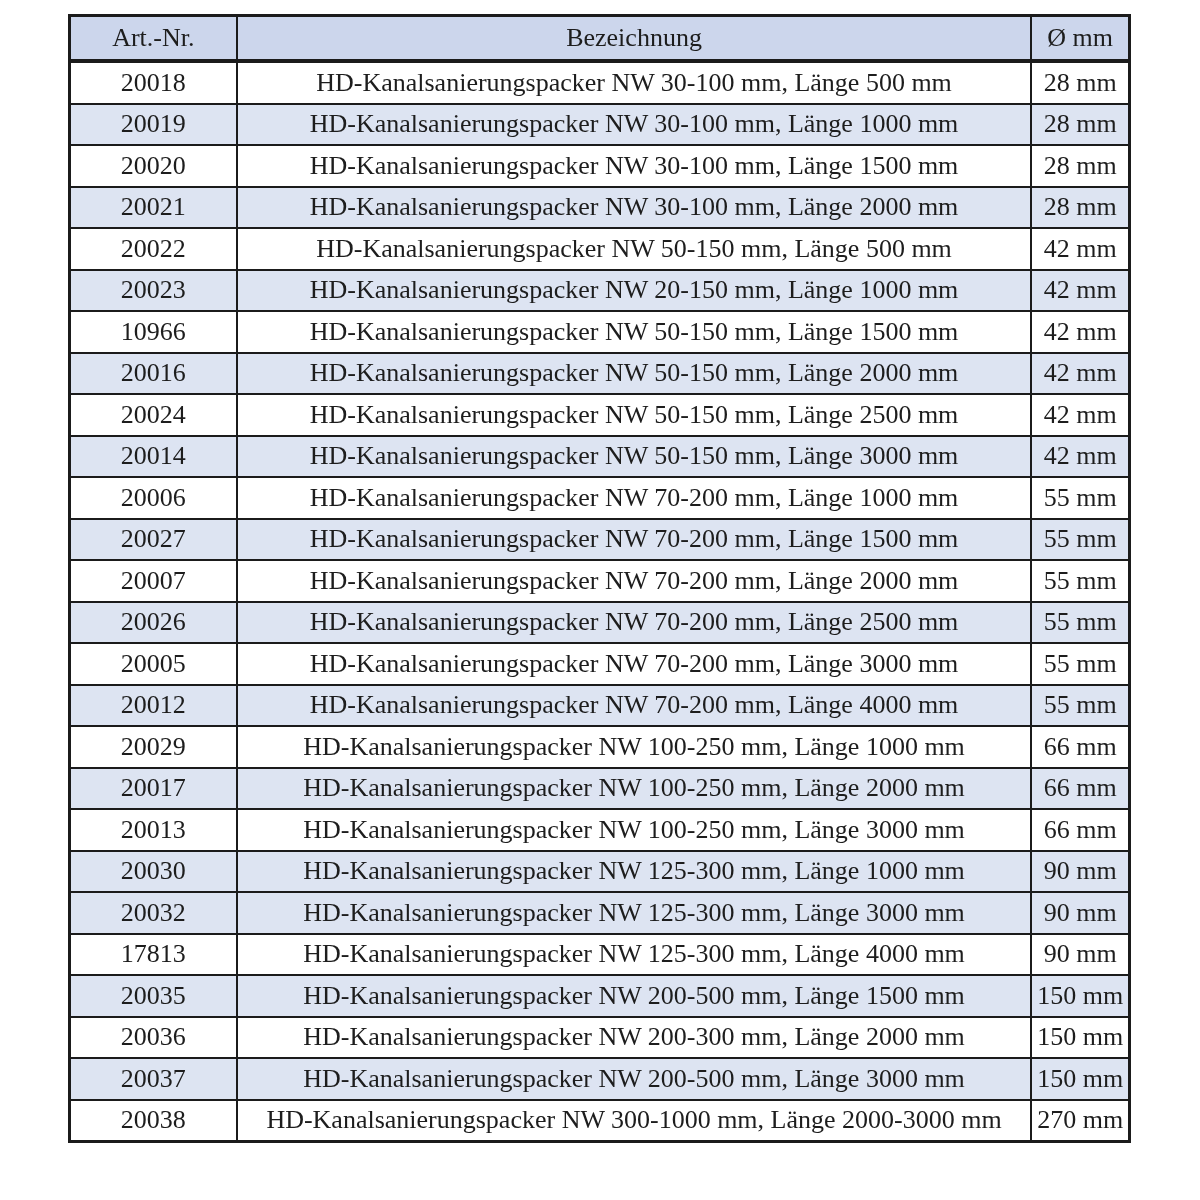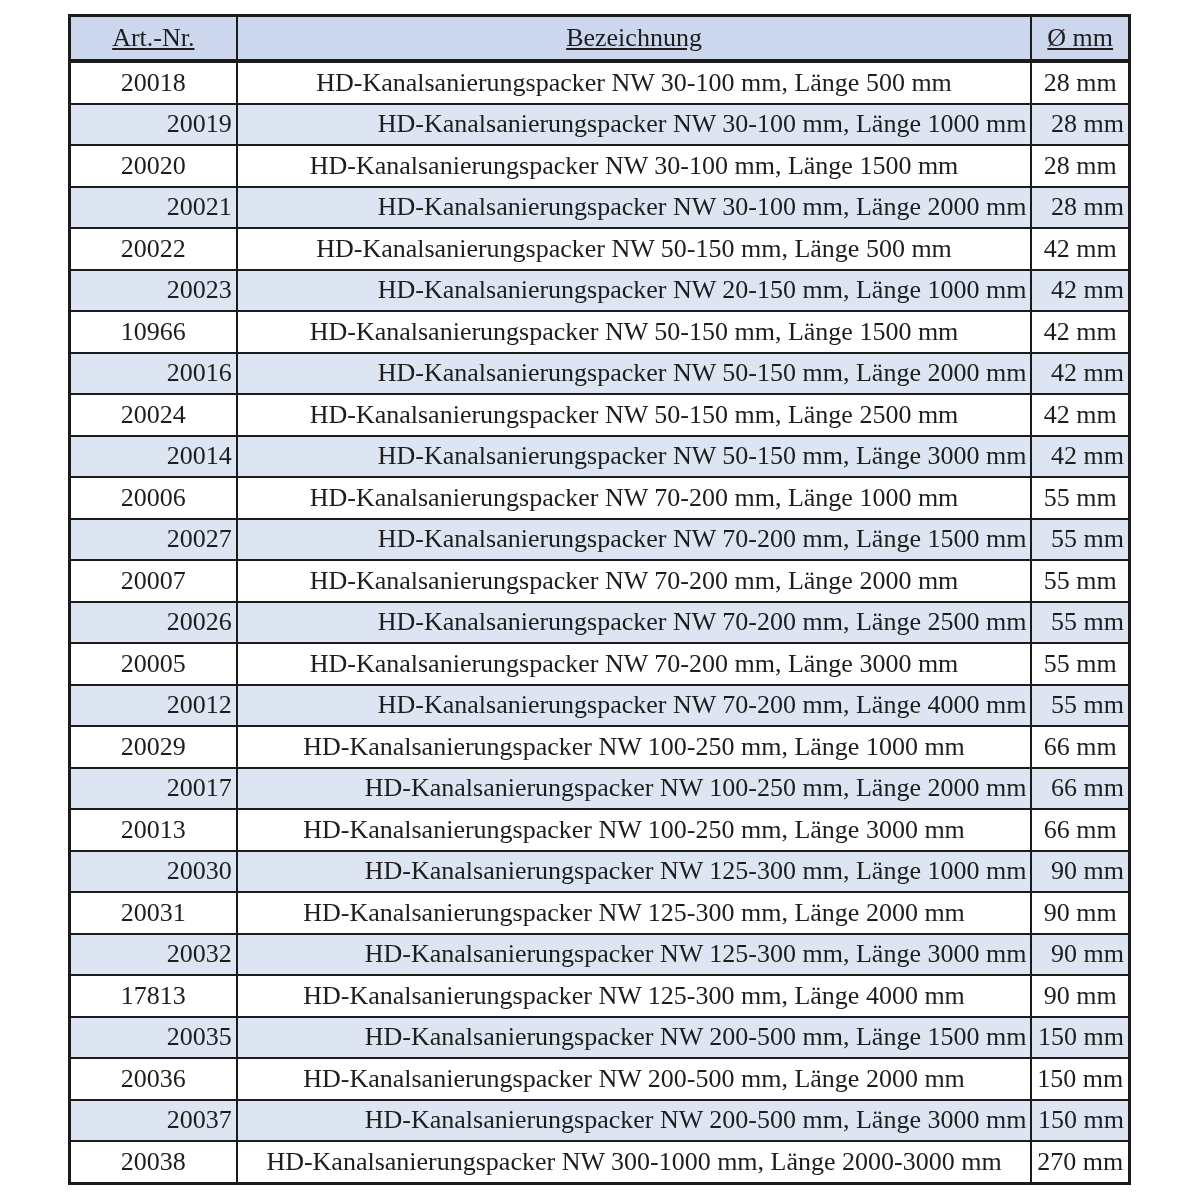--- a/index.html
+++ b/index.html
@@ -35,25 +35,23 @@
     padding: 0 4px;
     height: 39.5px;
     overflow: hidden;
     white-space: nowrap;
     color: var(--text, #1d1d1d);
   }
   .article-table thead th {
     background: var(--header-bg, #ccd6ec);
     border-bottom: 4px solid var(--border, #1b1b1b);
     height: 42px;
-    text-decoration: underline;
   }
   .article-table tbody tr.alt td {
     background: var(--row-alt-bg, #dde4f2);
-    text-align: right;
   }
   .col-art   { width: 167px; }
   .col-bez   { width: 794px; }
   .col-diam  { width: 98px;  }
 </style>
 </head>
 <body>
 
 <div class="table-wrap">
   <table class="article-table">
@@ -163,43 +161,38 @@
         <tr>
     <td>20013</td>
     <td>HD-Kanalsanierungspacker NW 100-250 mm, Länge 3000 mm</td>
     <td>66 mm</td>
   </tr>
         <tr class="alt">
     <td>20030</td>
     <td>HD-Kanalsanierungspacker NW 125-300 mm, Länge 1000 mm</td>
     <td>90 mm</td>
   </tr>
-        <tr>
-    <td>20031</td>
-    <td>HD-Kanalsanierungspacker NW 125-300 mm, Länge 2000 mm</td>
-    <td>90 mm</td>
-  </tr>
         <tr class="alt">
     <td>20032</td>
     <td>HD-Kanalsanierungspacker NW 125-300 mm, Länge 3000 mm</td>
     <td>90 mm</td>
   </tr>
         <tr>
     <td>17813</td>
     <td>HD-Kanalsanierungspacker NW 125-300 mm, Länge 4000 mm</td>
     <td>90 mm</td>
   </tr>
         <tr class="alt">
     <td>20035</td>
     <td>HD-Kanalsanierungspacker NW 200-500 mm, Länge 1500 mm</td>
     <td>150 mm</td>
   </tr>
         <tr>
     <td>20036</td>
-    <td>HD-Kanalsanierungspacker NW 200-500 mm, Länge 2000 mm</td>
+    <td>HD-Kanalsanierungspacker NW 200-300 mm, Länge 2000 mm</td>
     <td>150 mm</td>
   </tr>
         <tr class="alt">
     <td>20037</td>
     <td>HD-Kanalsanierungspacker NW 200-500 mm, Länge 3000 mm</td>
     <td>150 mm</td>
   </tr>
         <tr>
     <td>20038</td>
     <td>HD-Kanalsanierungspacker NW 300-1000 mm, Länge 2000-3000 mm</td>

